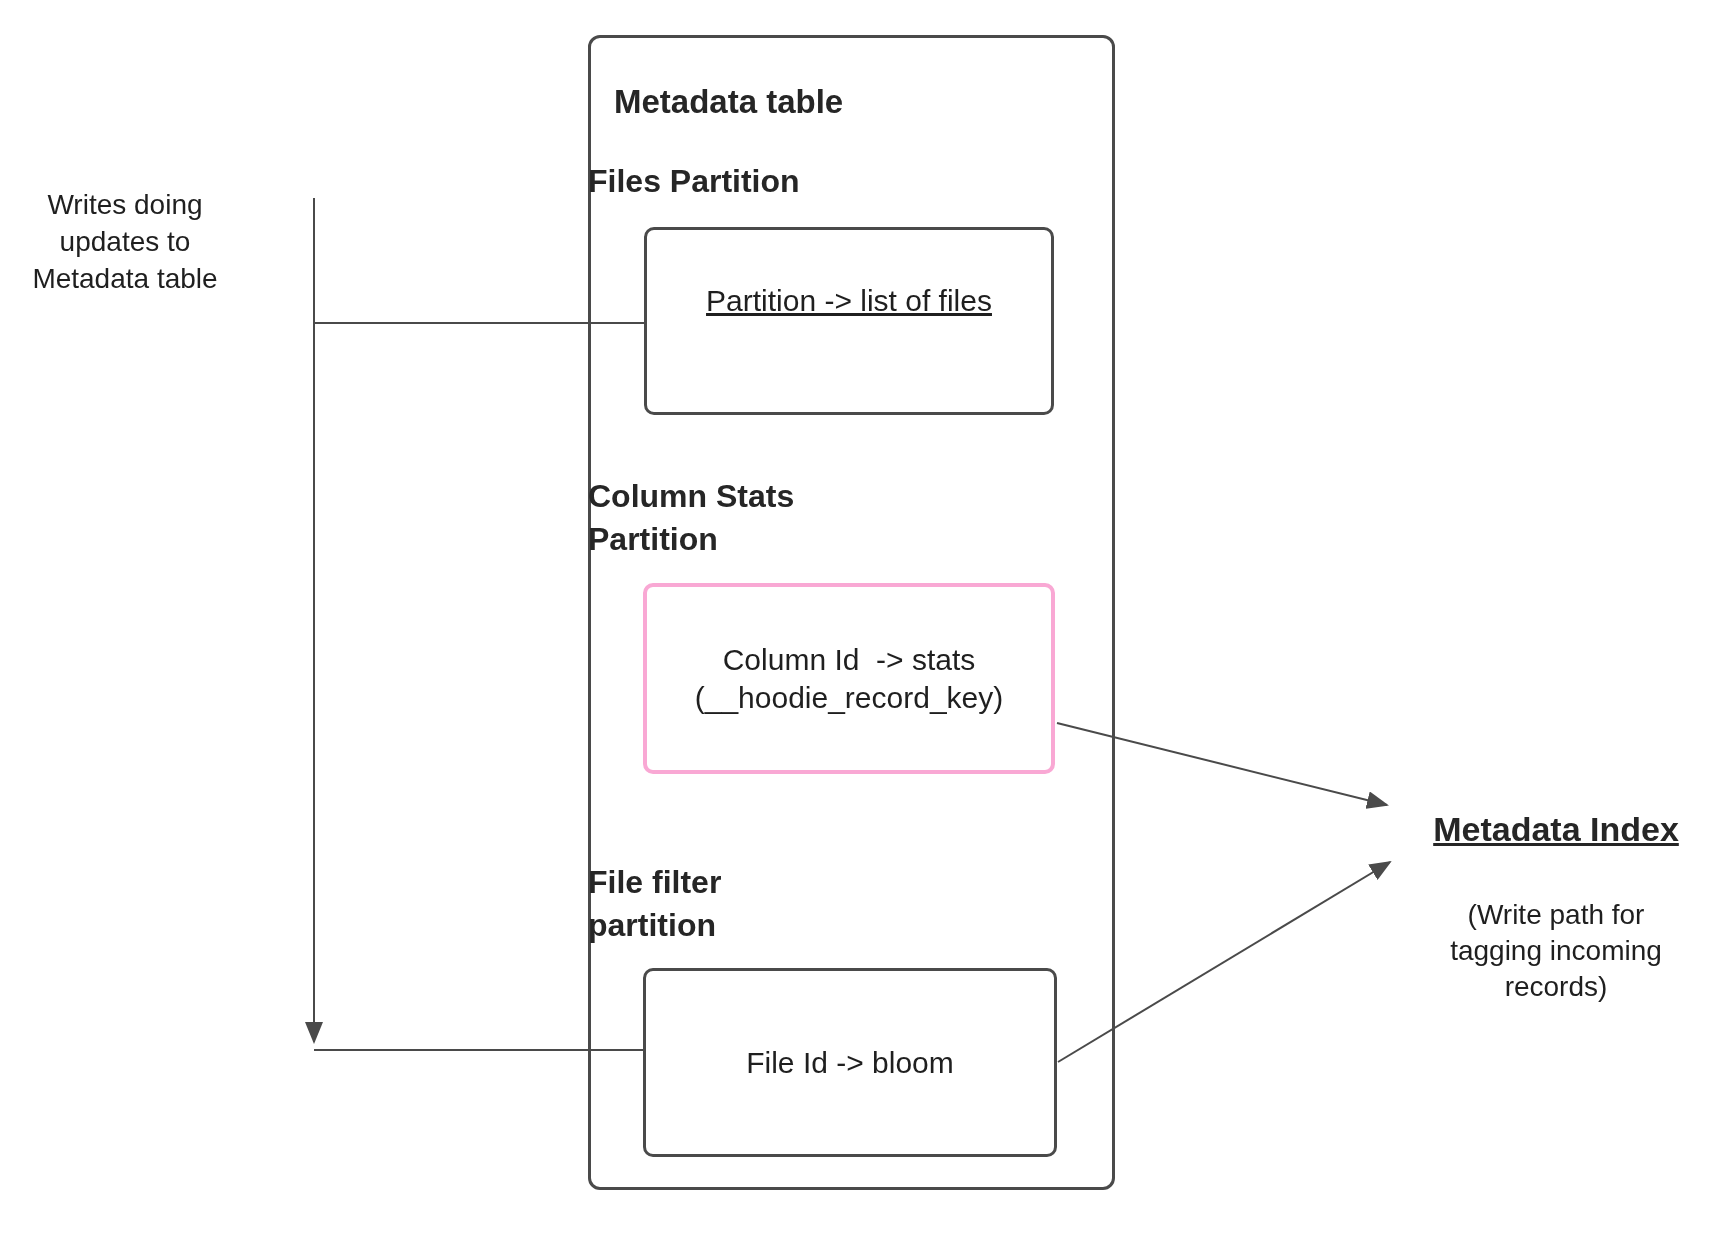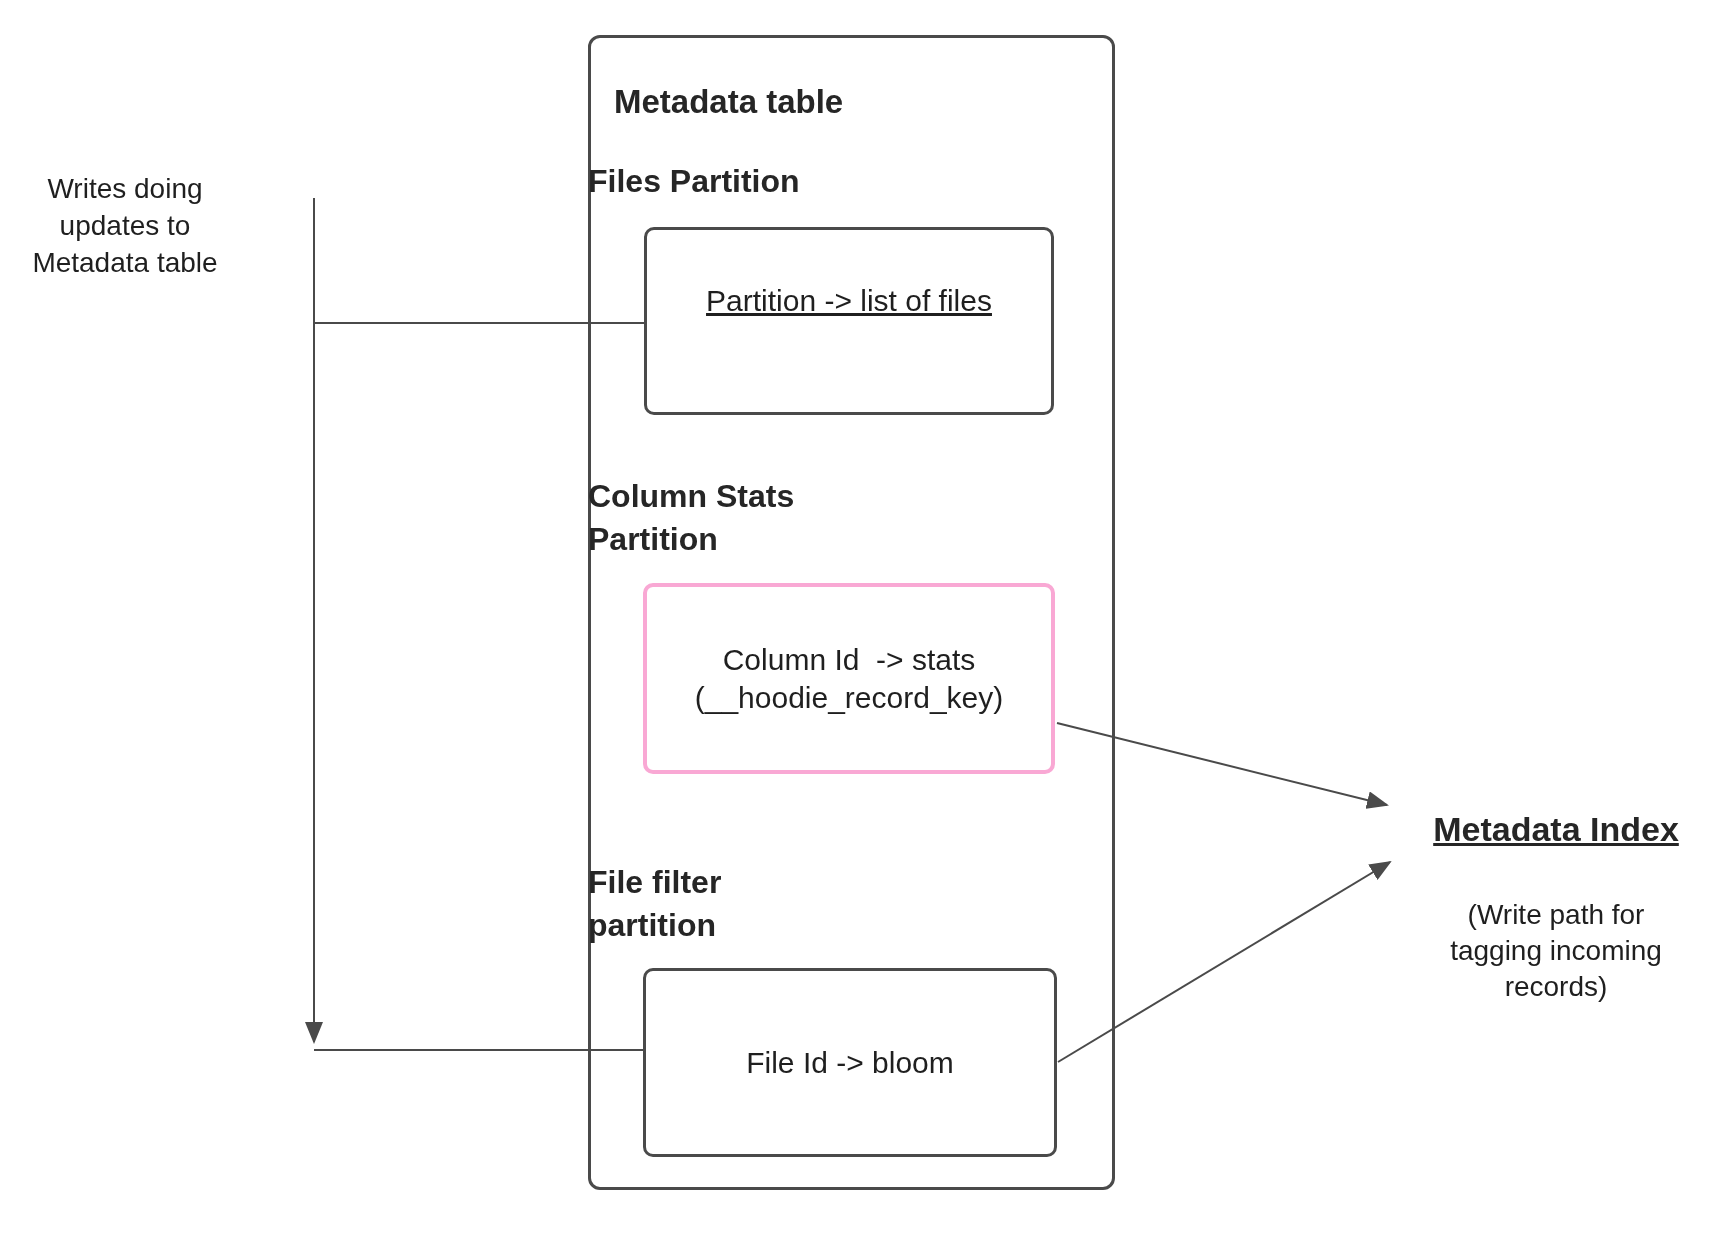--- a/index.html
+++ b/index.html
@@ -14,20 +14,21 @@
   .abs{position:absolute;}
   svg.wires{position:absolute;left:0;top:0;width:1718px;height:1244px;}
 
   .note{
     width:240px;
     text-align:center;
     font-size:28px;
     line-height:37px;
     white-space:pre-line;
     color:#1f1f1f;
+    margin-top:16px;
   }
   .outer-box{
     left:588px;top:35px;width:521px;height:1149px;
     border:3px solid #4a4a4a;
     border-radius:12px;
     background:transparent;
   }
   .table-title{
     left:614px;top:84px;
     font-size:33px;font-weight:bold;color:#262626;

